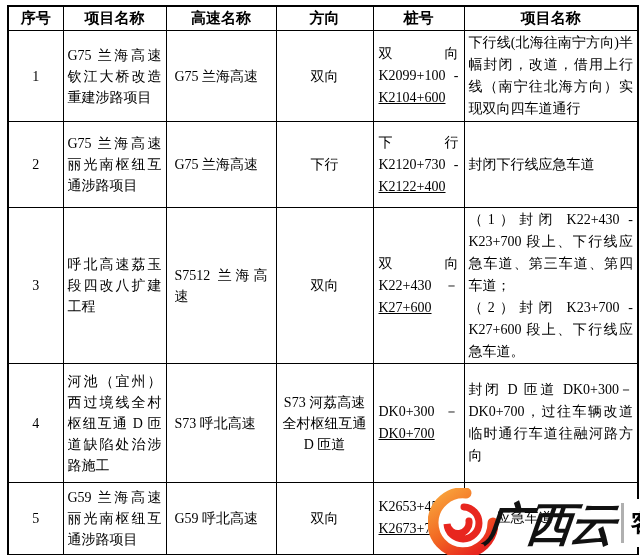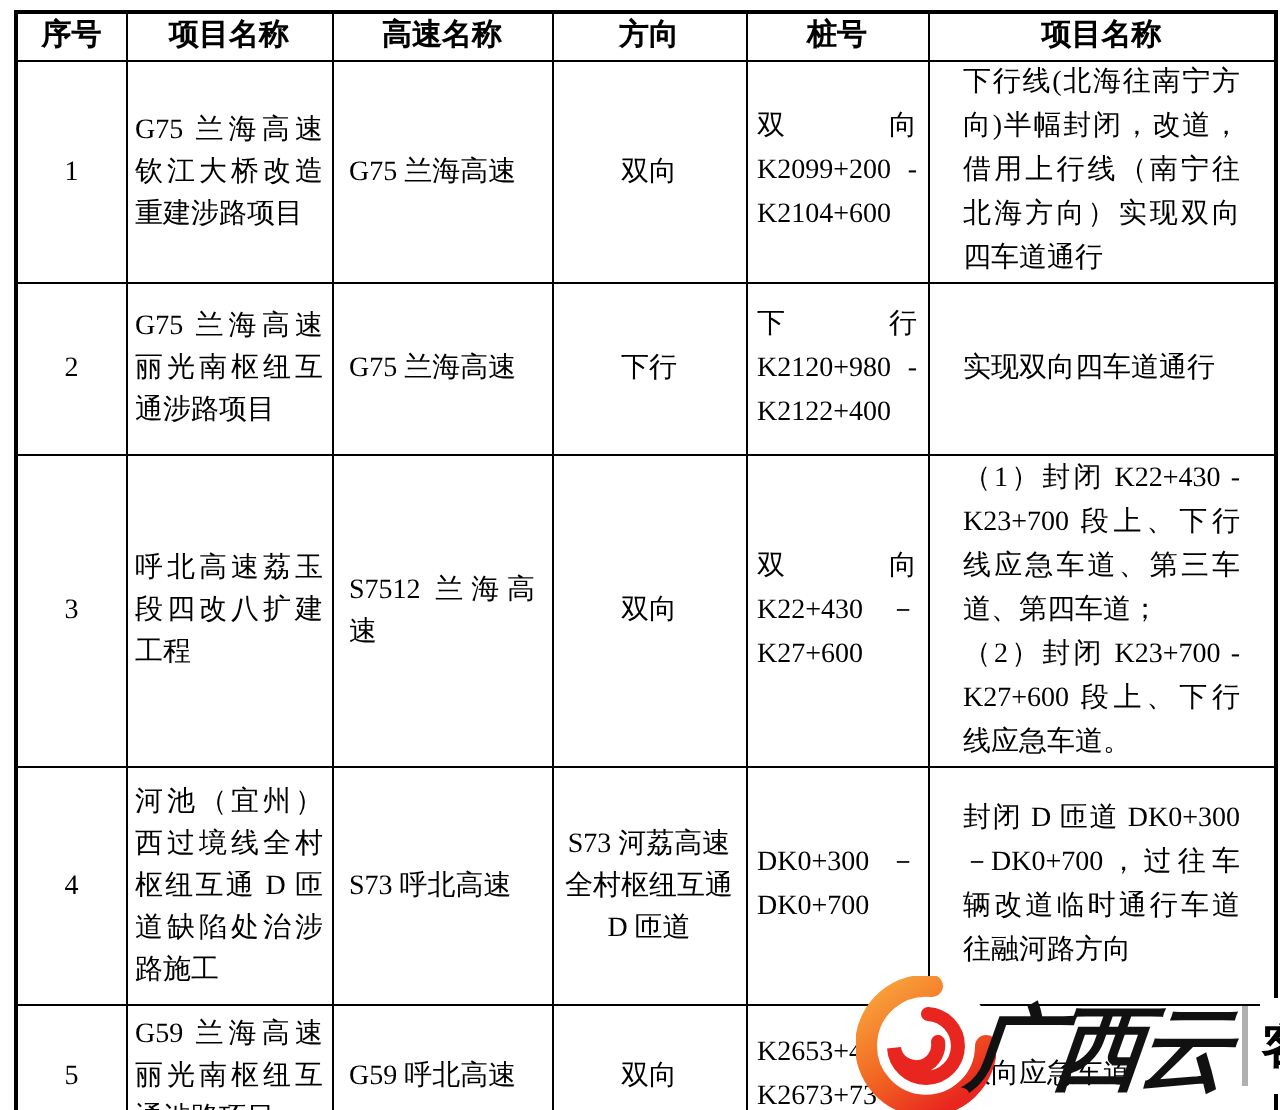--- a/index.html
+++ b/index.html
@@ -23,22 +23,22 @@
   td{font-size:14px;line-height:21px;}
   .c-no{text-align:center;padding:0 2px;}
   .c-proj{text-align:justify;padding:0 4px;}
   .c-hwy{text-align:justify;padding:0 8px;}
   .c-dir{text-align:center;padding:0 3px;}
   .c-stake{padding:0 5px;}
   .c-stake .sl{
     text-align:justify;text-align-last:justify;
     white-space:nowrap;line-height:22px;
   }
-  .c-stake .sl.last{text-align-last:left;}
-  .c-closed{padding:0 17px;}
+  .c-stake .sl.last{text-align-last:left;text-decoration:underline;}
+  .c-closed{padding:0 4px;}
   .c-closed div{text-align:justify;line-height:22px;}
   tr.r1{height:91px;}
   tr.r2{height:86px;}
   tr.r3{height:156px;}
   tr.r4{height:119px;}
   tr.r5{height:72px;}
 
   
   .watermark{
     position:absolute;left:428px;top:488px;height:70px;
@@ -84,39 +84,39 @@
     </tr>
   </thead>
   <tbody>
     <tr class="r1">
       <td class="c-no">1</td>
       <td class="c-proj">G75 兰海高速钦江大桥改造重建涉路项目</td>
       <td class="c-hwy">G75 兰海高速</td>
       <td class="c-dir">双向</td>
       <td class="c-stake">
         <div class="sl">双向</div>
-        <div class="sl">K2099+200 -</div>
+        <div class="sl">K2099+100 -</div>
         <div class="sl last">K2104+600</div>
       </td>
       <td class="c-closed">
         <div>下行线(北海往南宁方向)半幅封闭，改道，借用上行线（南宁往北海方向）实现双向四车道通行</div>
       </td>
     </tr>
     <tr class="r2">
       <td class="c-no">2</td>
       <td class="c-proj">G75 兰海高速丽光南枢纽互通涉路项目</td>
       <td class="c-hwy">G75 兰海高速</td>
       <td class="c-dir">下行</td>
       <td class="c-stake">
         <div class="sl">下行</div>
-        <div class="sl">K2120+980 -</div>
+        <div class="sl">K2120+730 -</div>
         <div class="sl last">K2122+400</div>
       </td>
       <td class="c-closed">
-        <div>实现双向四车道通行</div>
+        <div>封闭下行线应急车道</div>
       </td>
     </tr>
     <tr class="r3">
       <td class="c-no">3</td>
       <td class="c-proj">呼北高速荔玉段四改八扩建工程</td>
       <td class="c-hwy">S7512 兰海高速</td>
       <td class="c-dir">双向</td>
       <td class="c-stake">
         <div class="sl">双向</div>
         <div class="sl">K22+430 －</div>

